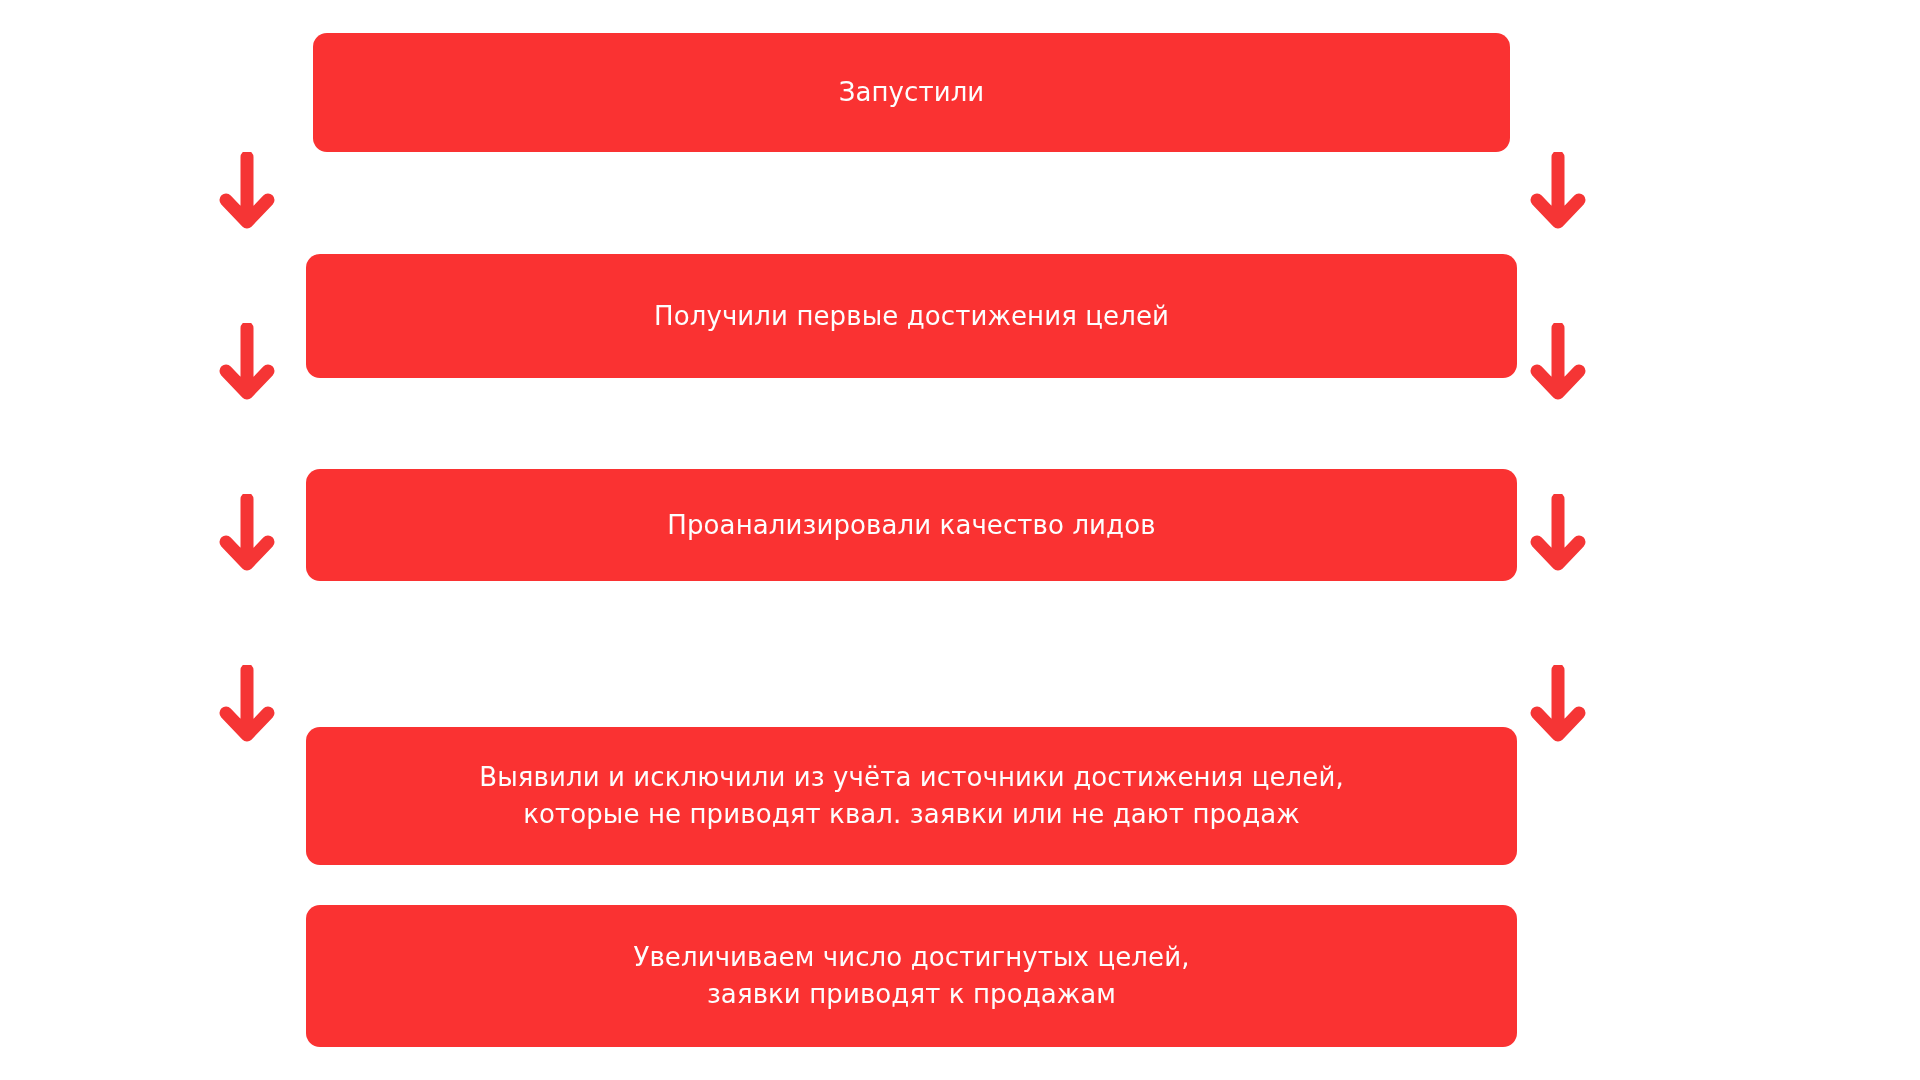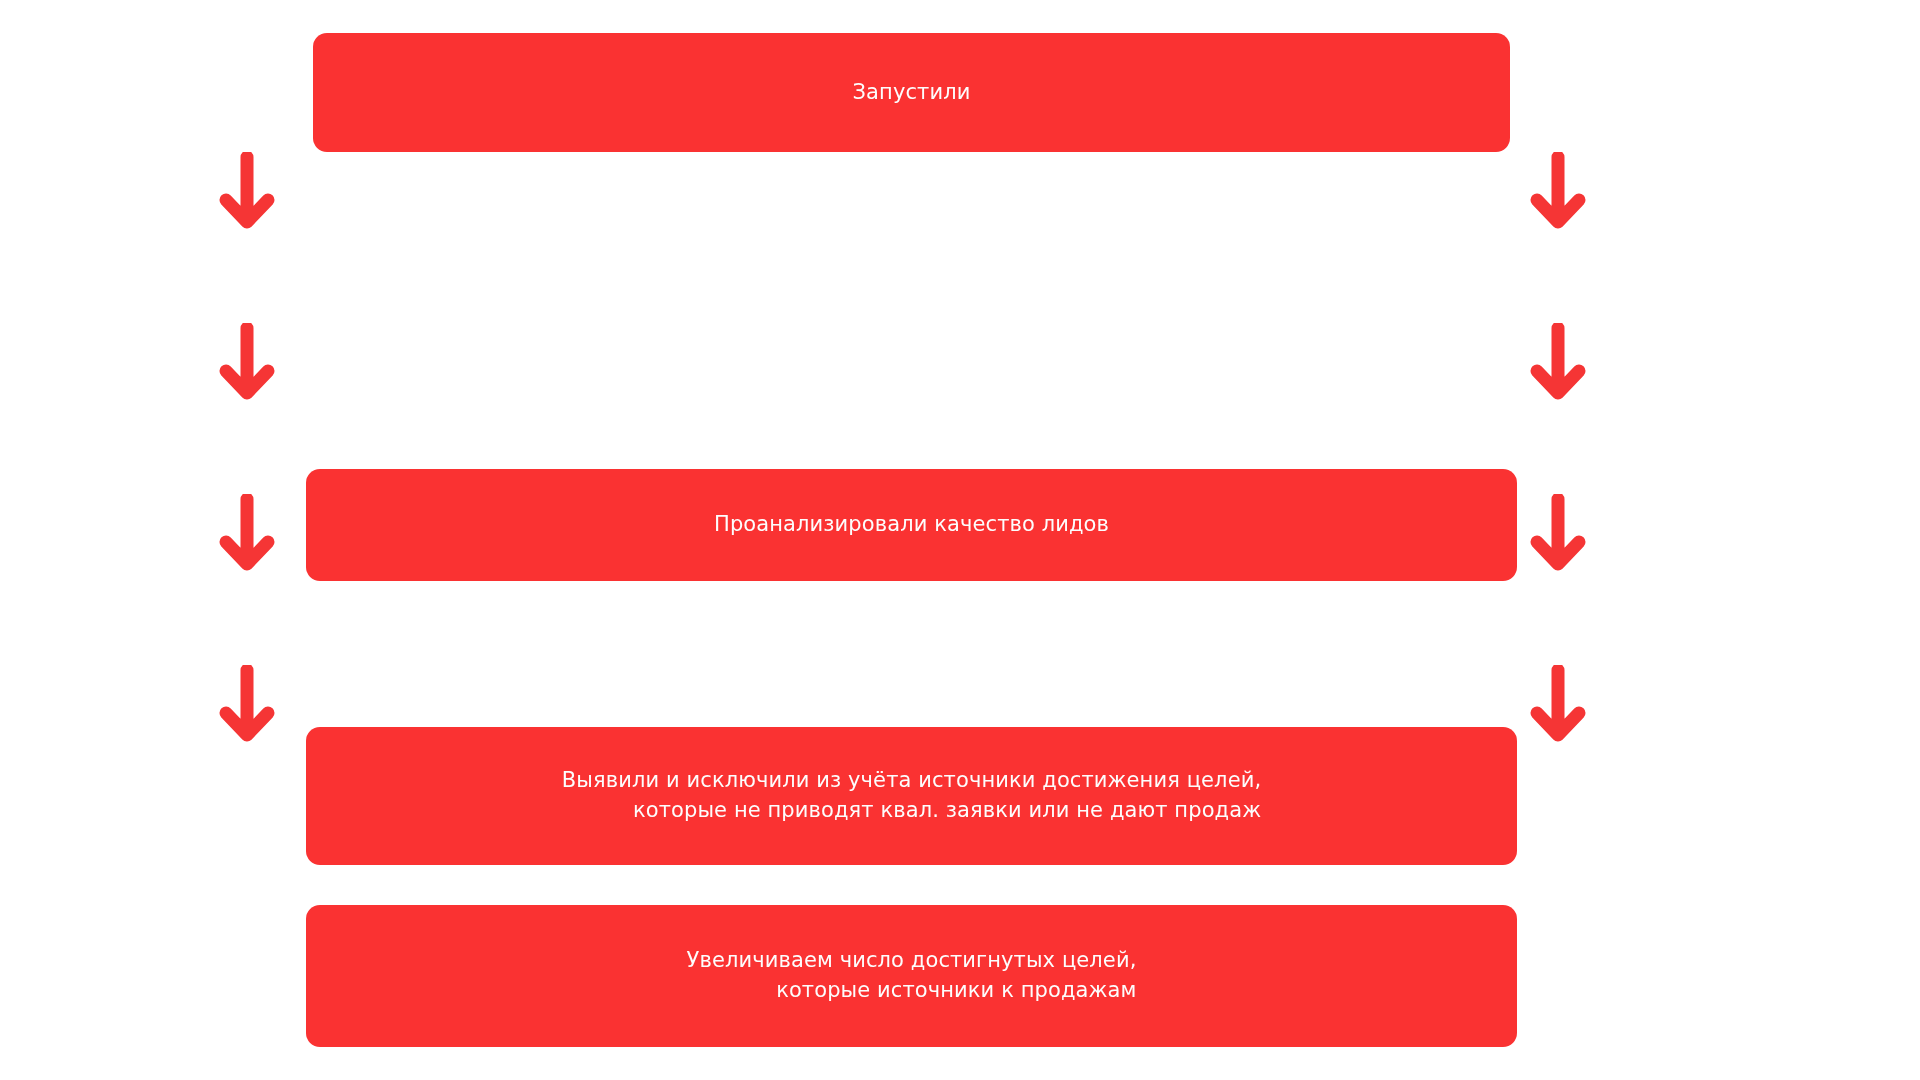--- a/index.html
+++ b/index.html
@@ -27,23 +27,23 @@
     background: #fa3232;
     border-radius: 14px;
     display: flex;
     align-items: center;
     justify-content: center;
     box-sizing: border-box;
     padding: 6px 34px;
   }
   .flow-box-label {
     color: #fdfdfd;
-    font-size: 21px;
+    font-size: 26px;
     line-height: 1.42;
-    text-align: right;
+    text-align: center;
     white-space: pre-line;
     letter-spacing: 0.1px;
     font-weight: 400;
   }
 
   
   .box-1 { left: 313px;  top: 33px;  width: 1197px; height: 119px; }
   .box-2 { left: 306px;  top: 254px; width: 1211px; height: 124px; }
   .box-3 { left: 306px;  top: 469px; width: 1211px; height: 112px; }
   .box-4 { left: 306px;  top: 687px; width: 1211px; height: 138px; margin-top: 40px; }
@@ -67,33 +67,36 @@
 </style>
 </head>
 <body>
 
 <div id="stage">
 
   <div class="flow-box box-1">
     <span class="flow-box-label">Запустили</span>
   </div>
 
+  <div class="flow-box box-2">
+    <span class="flow-box-label">Получили первые достижения целей</span>
+  </div>
 
   <div class="flow-box box-3">
     <span class="flow-box-label">Проанализировали качество лидов</span>
   </div>
 
   <div class="flow-box box-4">
     <span class="flow-box-label">Выявили и исключили из учёта источники достижения целей,
 которые не приводят квал. заявки или не дают продаж</span>
   </div>
 
   <div class="flow-box box-5">
     <span class="flow-box-label">Увеличиваем число достигнутых целей,
-которые источники к продажам</span>
+заявки приводят к продажам</span>
   </div>
 
   <div class="arrow arrow-left arrow-row-1">
     <svg viewBox="0 0 56 80" xmlns="http://www.w3.org/2000/svg">
       <path d="M28 5 L28 62 M7 48 L28 70 L49 48" fill="none" stroke="#f53535" stroke-width="13" stroke-linecap="round" stroke-linejoin="round"></path>
     </svg>
   </div>
 
   <div class="arrow arrow-left arrow-row-2">
     <svg viewBox="0 0 56 80" xmlns="http://www.w3.org/2000/svg">

